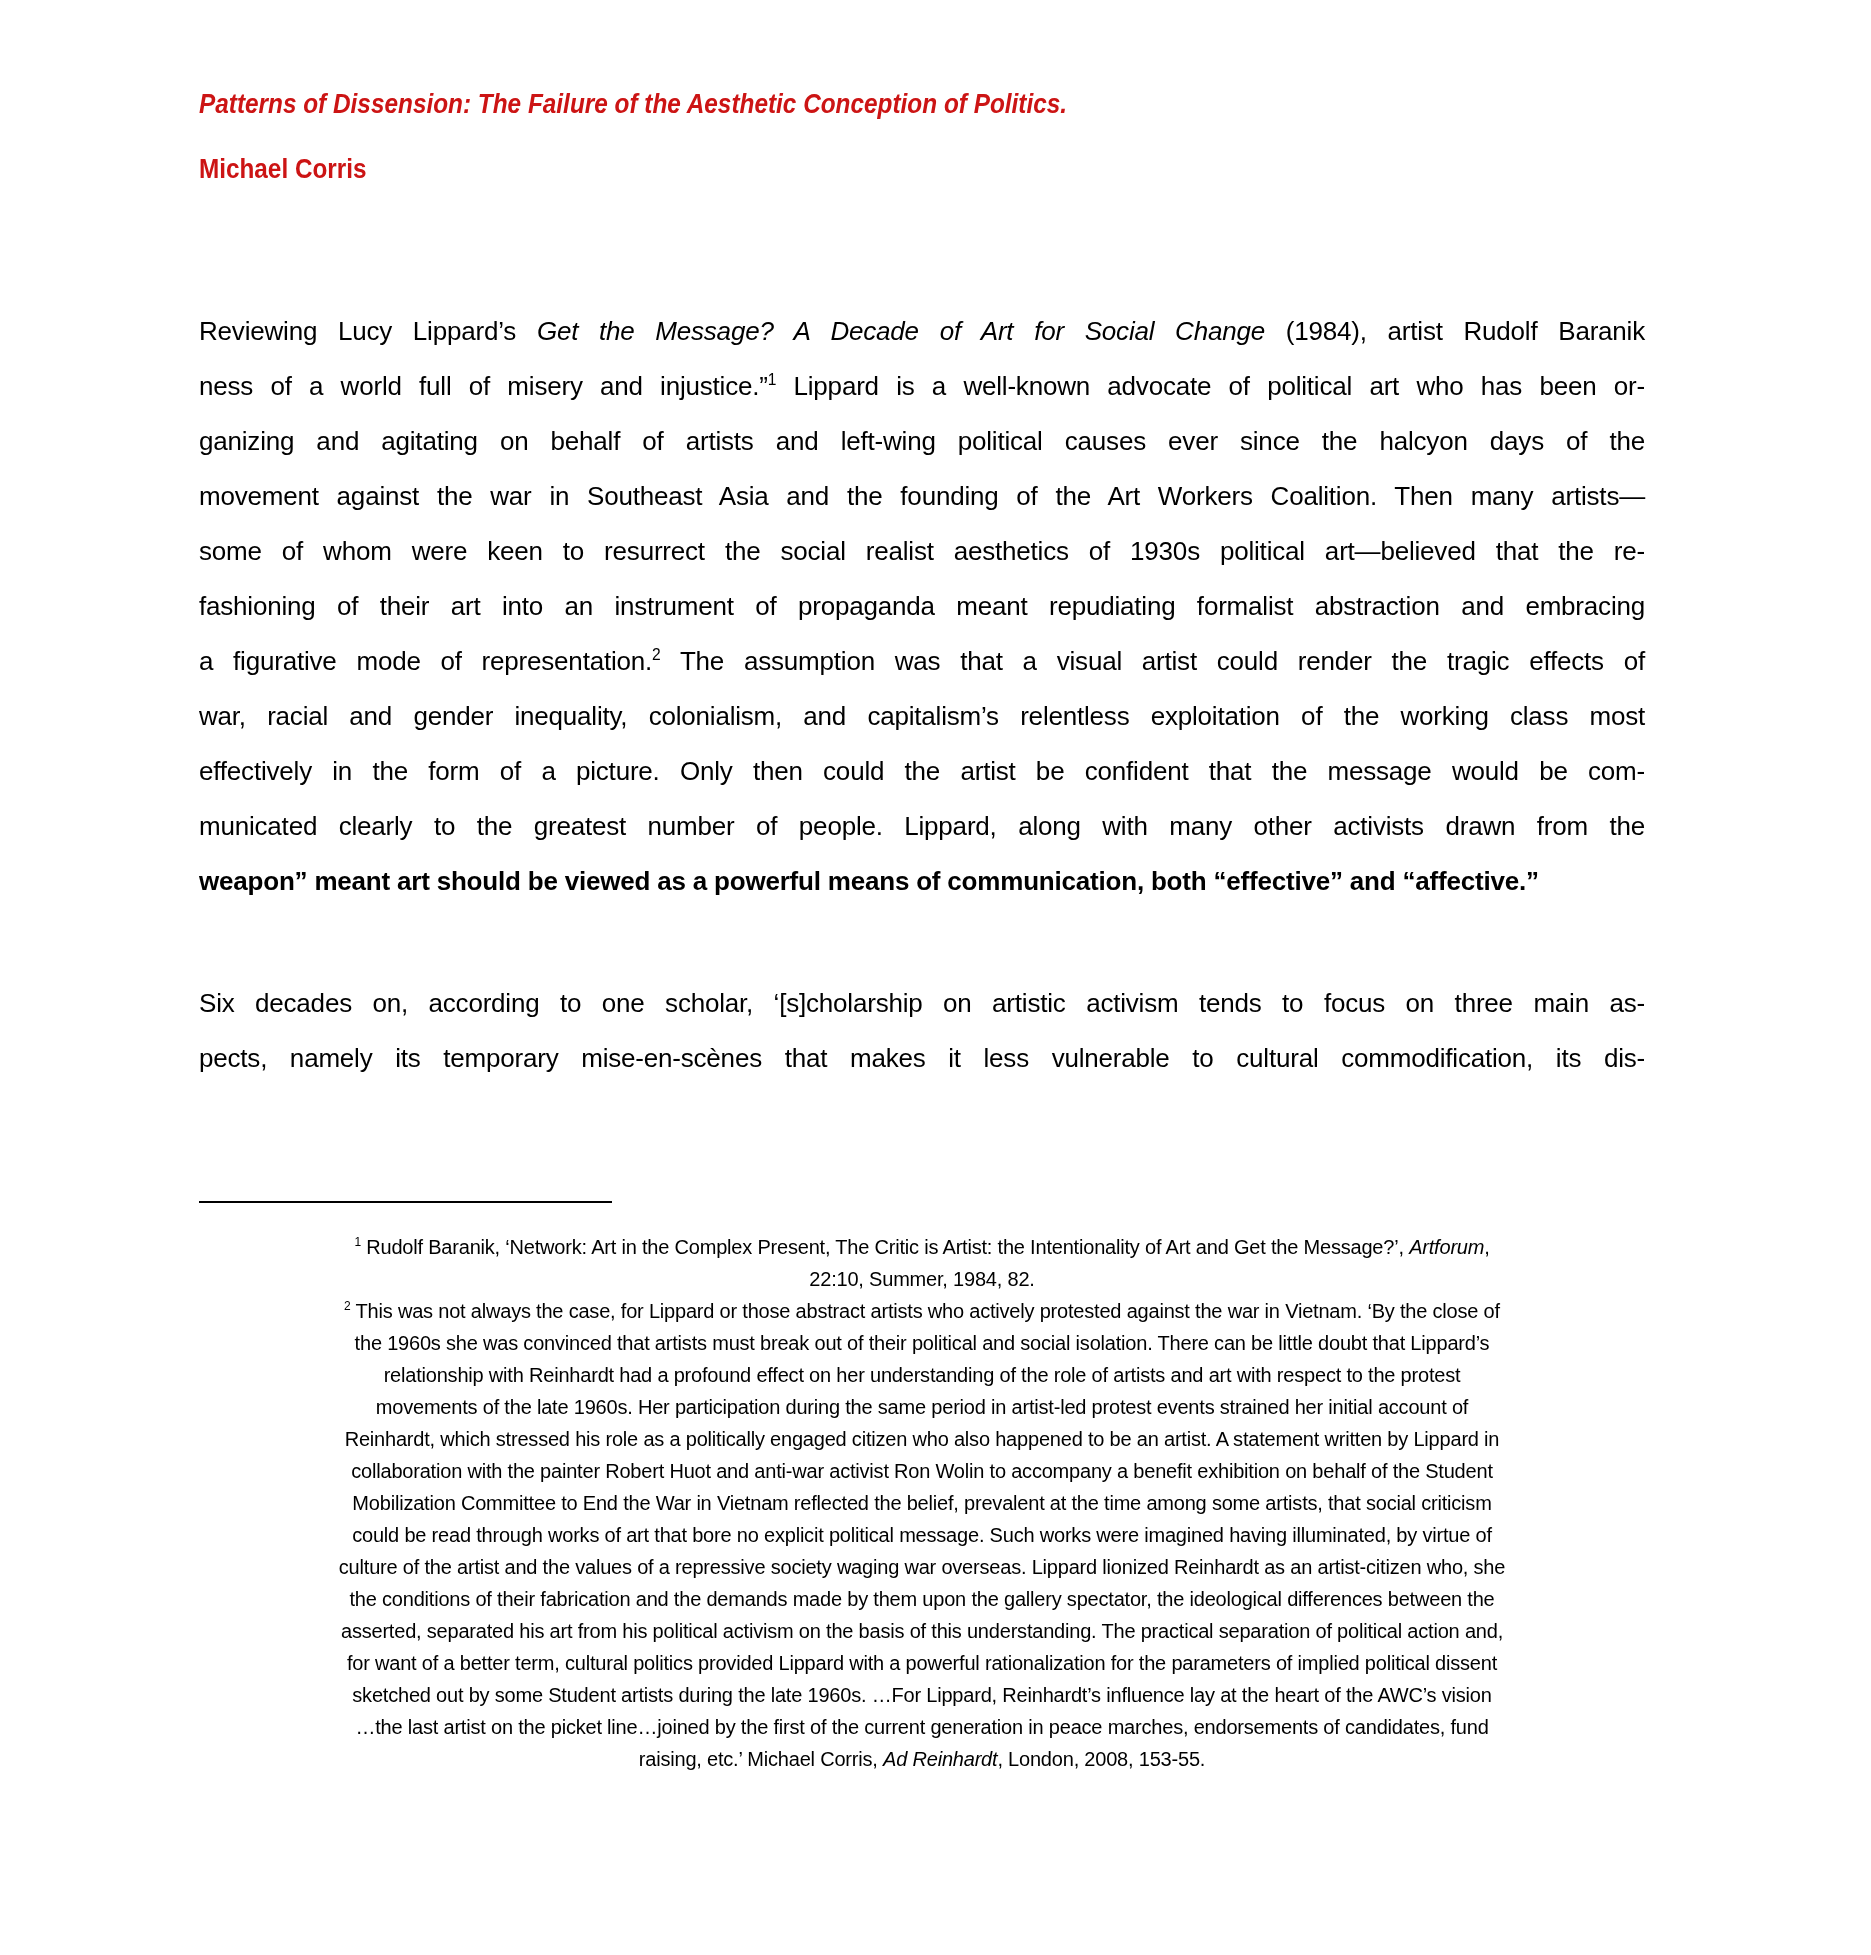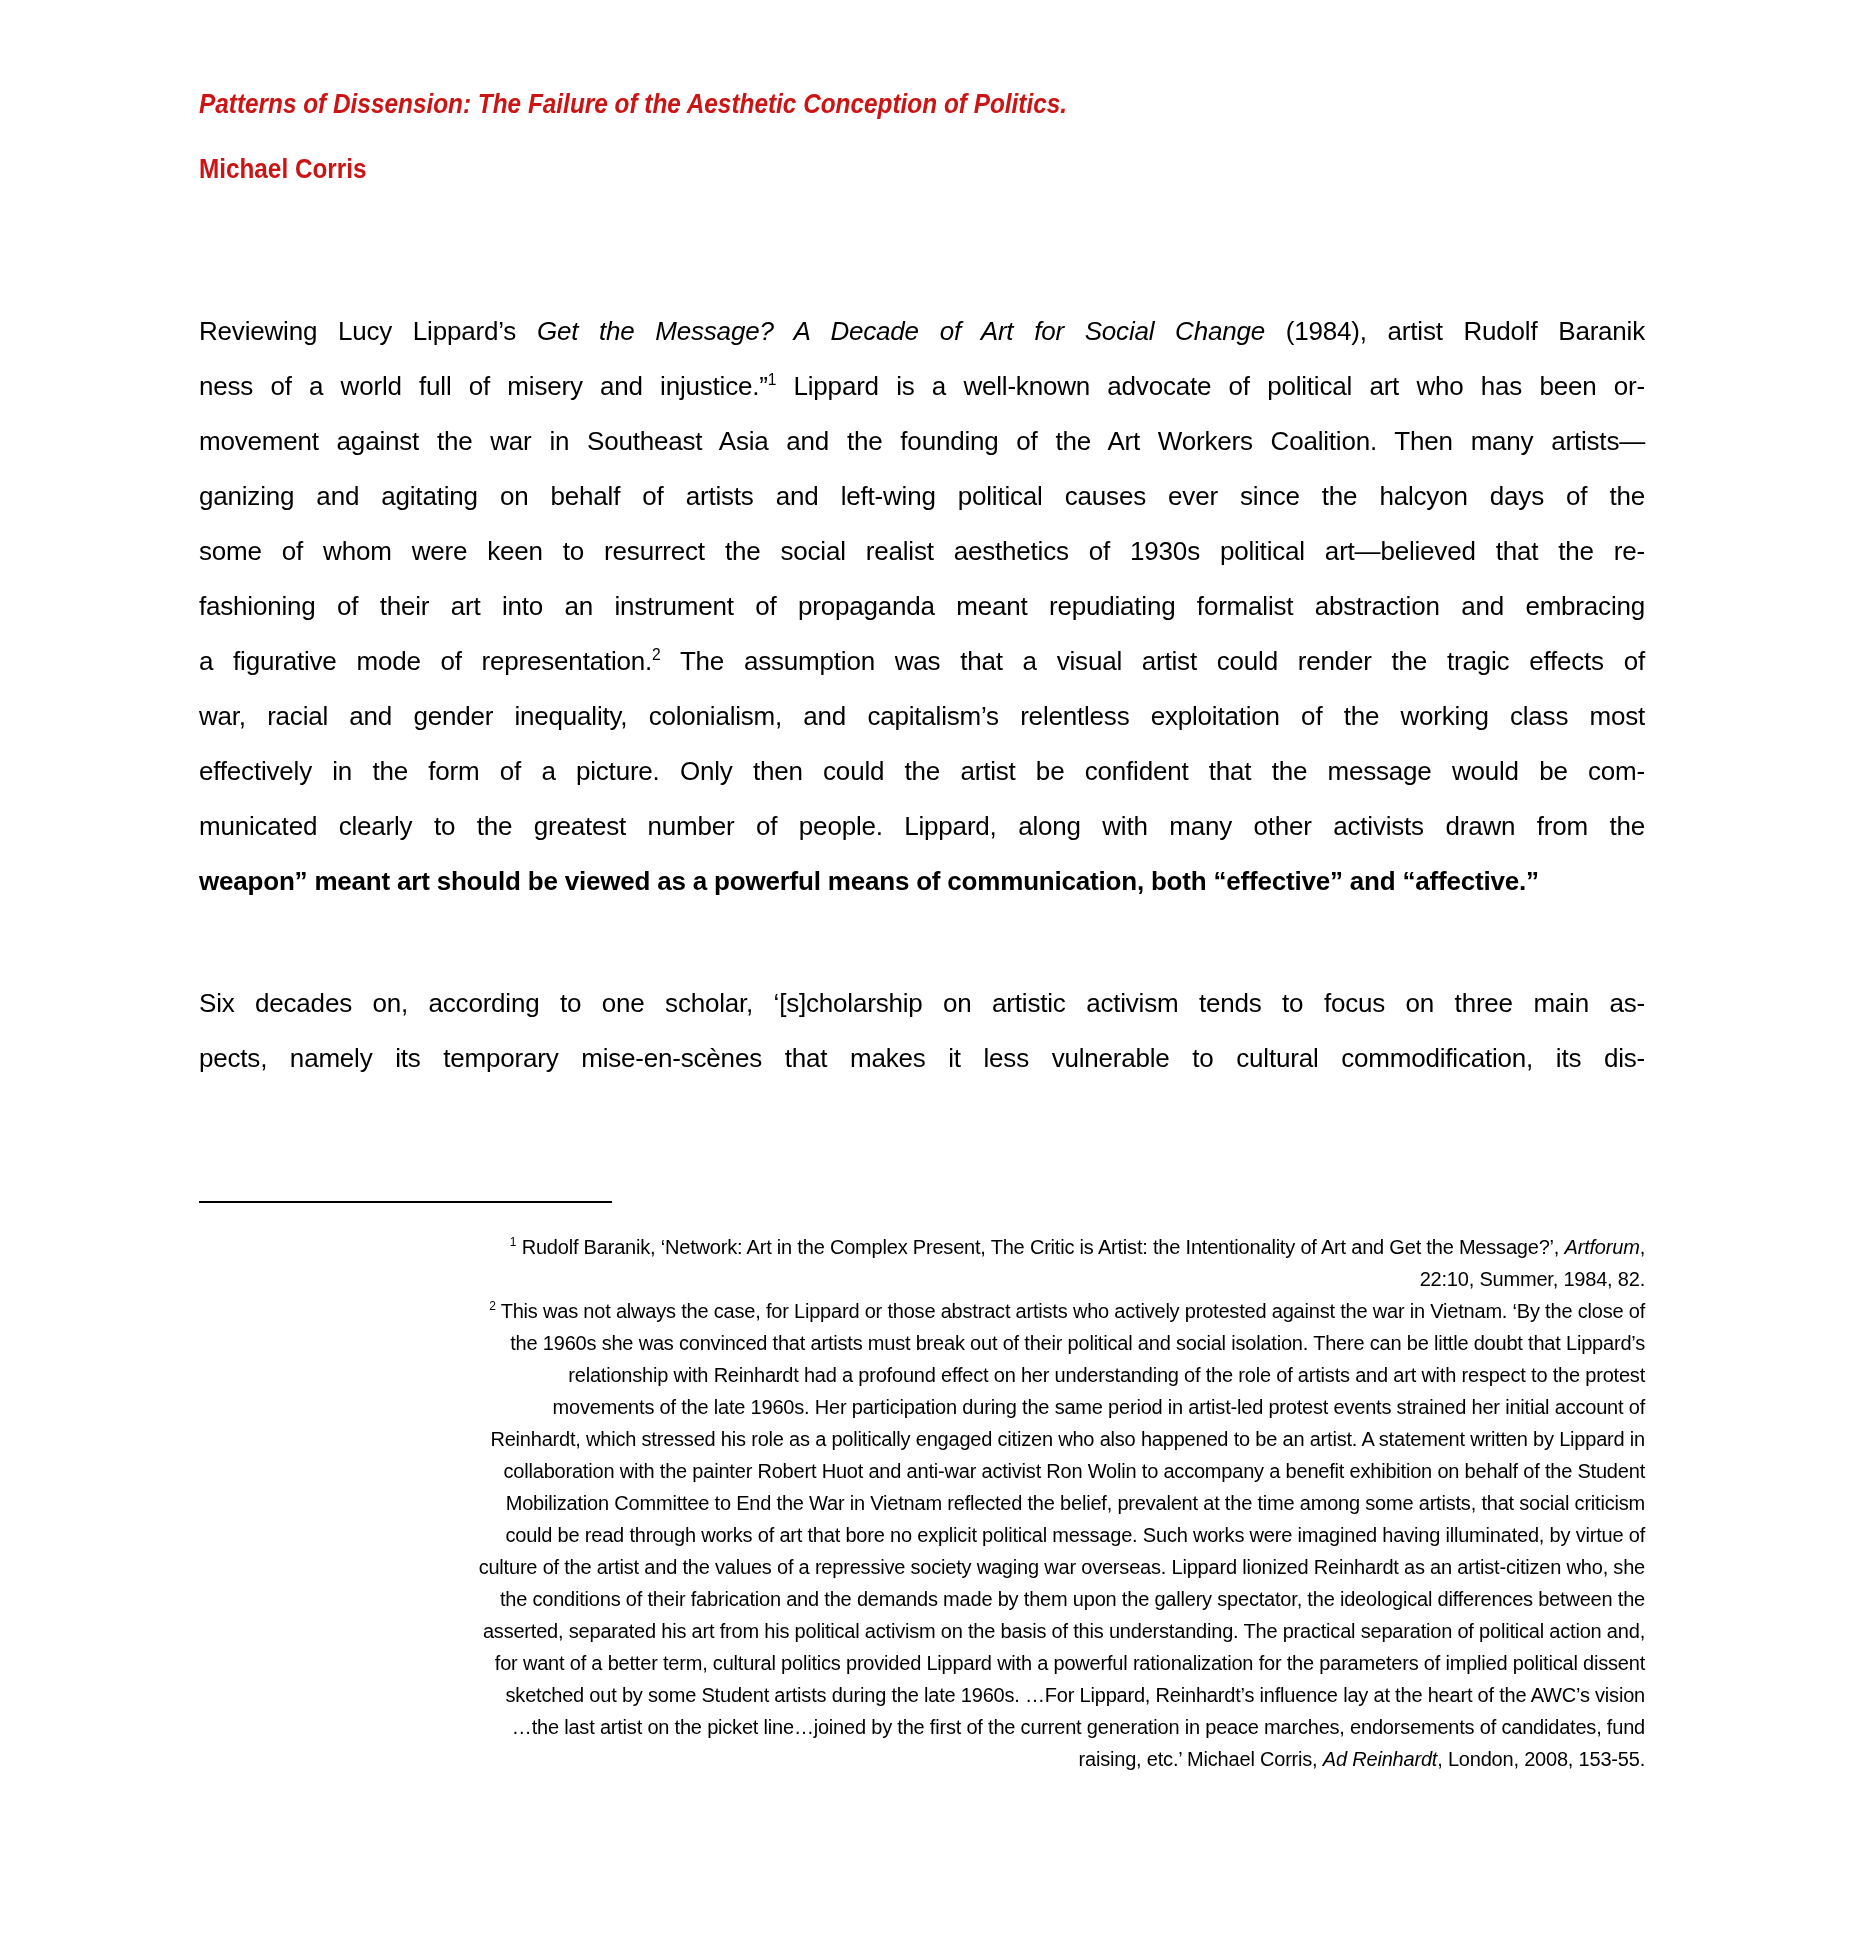--- a/index.html
+++ b/index.html
@@ -58,38 +58,38 @@
     width:413px;
     height:0;
     border-top:2px solid #000000;
   }
   .footnotes-block { margin-top:28px; }
   .footnote .line {
     font-size:20px;
     line-height:32px;
     letter-spacing:-0.2px;
     white-space:nowrap;
-    text-align:right;
+    text-align:center;
   }
 </style>
 </head>
 <body>
 
 <div class="page">
 
   <h1 class="title">Patterns of Dissension: The Failure of the Aesthetic Conception of Politics.</h1>
 
   <h2 class="author">Michael Corris</h2>
 
   <div class="content body-block">
     <div class="para para-1">
         <div class="line">Reviewing Lucy Lippard’s <i>Get the Message? A Decade of Art for Social Change</i> (1984), artist Rudolf Baranik</div>
         <div class="line">ness of a world full of misery and injustice.”<sup>1</sup> Lippard is a well-known advocate of political art who has been or-</div>
+        <div class="line">ganizing and agitating on behalf of artists and left-wing political causes ever since the halcyon days of the</div>
         <div class="line">movement against the war in Southeast Asia and the founding of the Art Workers Coalition. Then many artists—</div>
-        <div class="line">ganizing and agitating on behalf of artists and left-wing political causes ever since the halcyon days of the</div>
         <div class="line">some of whom were keen to resurrect the social realist aesthetics of 1930s political art—believed that the re-</div>
         <div class="line">fashioning of their art into an instrument of propaganda meant repudiating formalist abstraction and embracing</div>
         <div class="line">a figurative mode of representation.<sup>2</sup> The assumption was that a visual artist could render the tragic effects of</div>
         <div class="line">war, racial and gender inequality, colonialism, and capitalism’s relentless exploitation of the working class most</div>
         <div class="line">effectively in the form of a picture. Only then could the artist be confident that the message would be com-</div>
         <div class="line">municated clearly to the greatest number of people. Lippard, along with many other activists drawn from the</div>
         <div class="line last">weapon” meant art should be viewed as a powerful means of communication, both “effective” and “affective.”</div>
       </div>
     <div class="para para-2">
         <div class="line">Six decades on, according to one scholar, ‘[s]cholarship on artistic activism tends to focus on three main as-</div>

